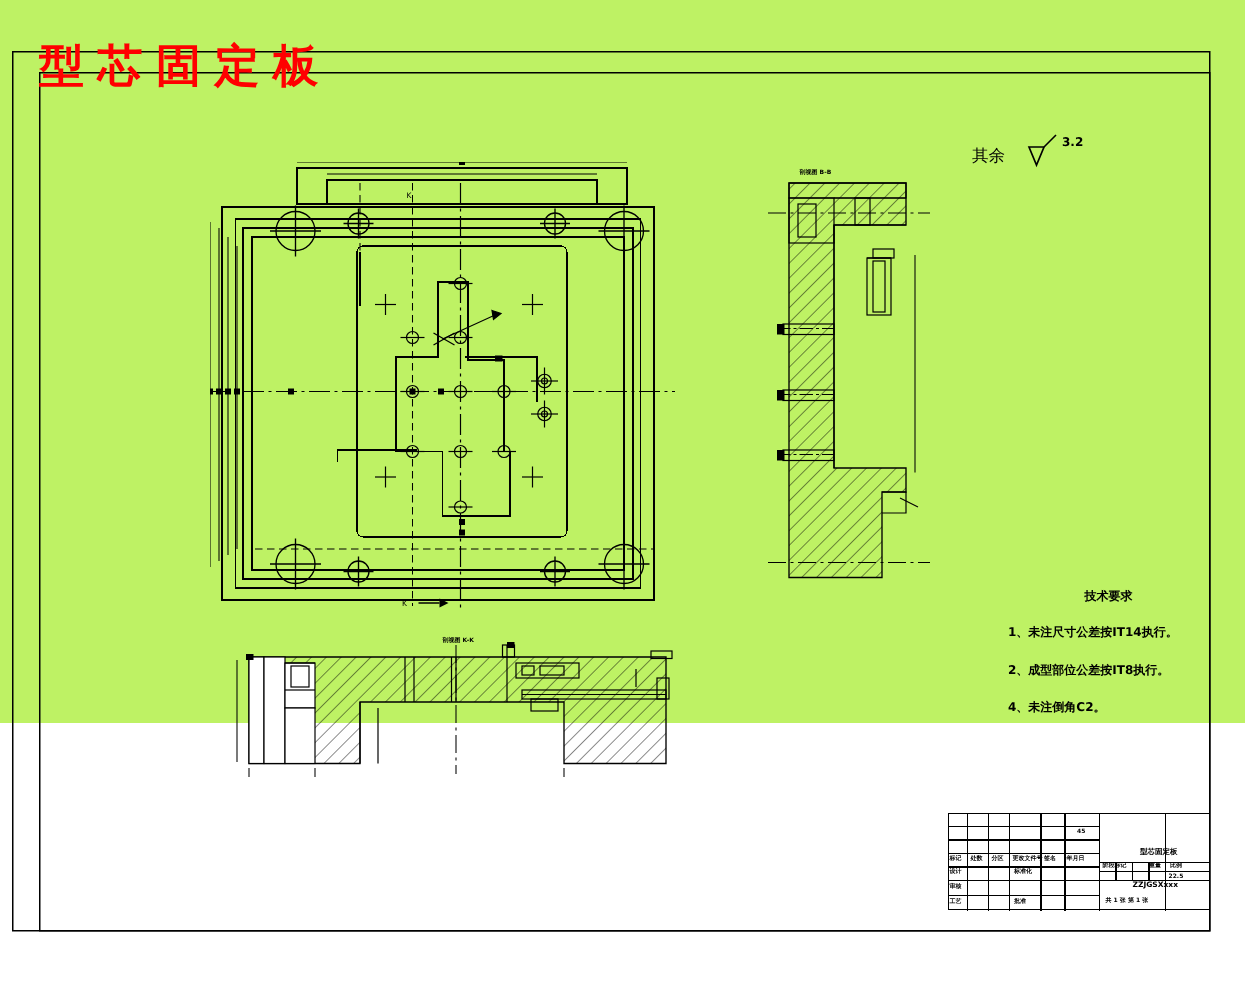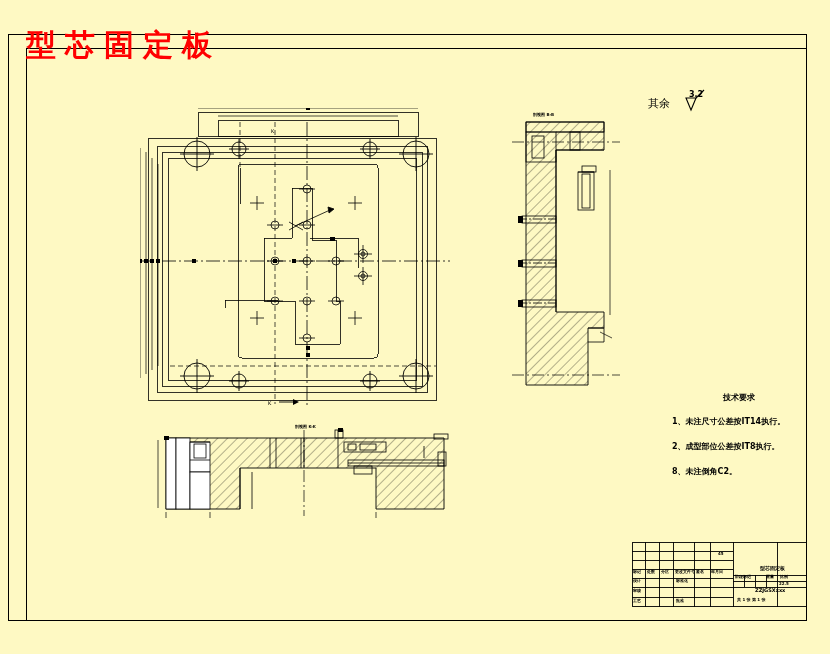--- a/index.html
+++ b/index.html
@@ -1,18 +1,18 @@
 <!DOCTYPE html>
 <html><head>
 <meta charset="utf-8">
 <style>
   html,body{margin:0;padding:0;background:#ffffff;}
   body{width:830px;height:654px;overflow:hidden;
        font-family:"DejaVu Sans","Liberation Sans",sans-serif;}
-  #sheet{position:relative;width:830px;height:654px;background:#fef9c3;}
+  #sheet{position:relative;width:830px;height:482px;background:#bef264;}
   .abs{position:absolute;}
   svg{display:block;}
   .ttl{position:absolute;left:26px;top:30px;color:#ff0000;font-size:30px;
        letter-spacing:9px;font-weight:bold;font-family:"DejaVu Sans",sans-serif;
        white-space:nowrap;line-height:1;}
   .tr-head{position:absolute;left:700px;top:392px;font-size:8px;font-weight:bold;
            white-space:nowrap;color:#000;margin-left:23px;}
   .tr-line{position:absolute;font-size:8px;font-weight:bold;white-space:nowrap;color:#000;text-align:right;}
   .qiyu{position:absolute;left:648px;top:96px;font-size:11px;white-space:nowrap;color:#000;}
   .ra{position:absolute;left:688px;top:92px;font-size:8px;color:#000;}
@@ -31,21 +31,21 @@
     <rect x="26.5" y="48.5" width="780" height="572" fill="none" stroke="#000" stroke-width="1"></rect>
   </svg>
 
   <div class="ttl">型芯固定板</div>
 
   <div class="qiyu">其余</div>
   <svg class="abs" style="left:682px;top:88px" width="46" height="28">
     <path d="M4,10 L14,10 L9,22 Z" fill="none" stroke="#000" stroke-width="1.1"></path>
     <line x1="14" y1="10" x2="22" y2="2" stroke="#000" stroke-width="1.1"></line>
   </svg>
-  <div class="ra" style="left:689px;top:90px;font-weight:bold">3.2</div>
+  <div class="ra" style="left:708px;top:90px;font-weight:bold">3.2</div>
 
   <svg class="abs" style="left:140px;top:108px" width="310" height="305">
     <g stroke="#000" fill="none" stroke-width="0.8" shape-rendering="crispEdges">
 
       <rect x="8" y="30" width="288" height="262"></rect>
 
       <rect x="17" y="38" width="270" height="246"></rect>
       <rect x="22" y="44" width="260" height="234"></rect>
       <rect x="28" y="50" width="248" height="222"></rect>
 
@@ -302,21 +302,21 @@
 
     <g stroke="#000" fill="none" stroke-width="0.7">
       <line x1="6" y1="16" x2="6" y2="84"></line>
     </g>
   </svg>
   <div class="vlbl" style="left:295px;top:424px;font-size:4px;font-weight:bold">剖视图 K-K</div>
 
   <div class="tr-head">技术要求</div>
   <div class="tr-line" style="left:672px;top:416px">1、未注尺寸公差按IT14执行。</div>
   <div class="tr-line" style="left:672px;top:441px">2、成型部位公差按IT8执行。</div>
-  <div class="tr-line" style="left:672px;top:466px">8、未注倒角C2。</div>
+  <div class="tr-line" style="left:672px;top:466px">4、未注倒角C2。</div>
 
   <svg class="abs" style="left:632px;top:542px" width="176" height="66">
     <g stroke="#000" fill="none" stroke-width="0.9" shape-rendering="crispEdges">
       <rect x="0.5" y="0.5" width="174" height="64"></rect>
 
       <line x1="101" y1="0" x2="101" y2="65"></line>
 
       <line x1="0" y1="9" x2="101" y2="9"></line>
       <line x1="0" y1="18" x2="101" y2="18"></line>
       <line x1="0" y1="27" x2="101" y2="27"></line>

